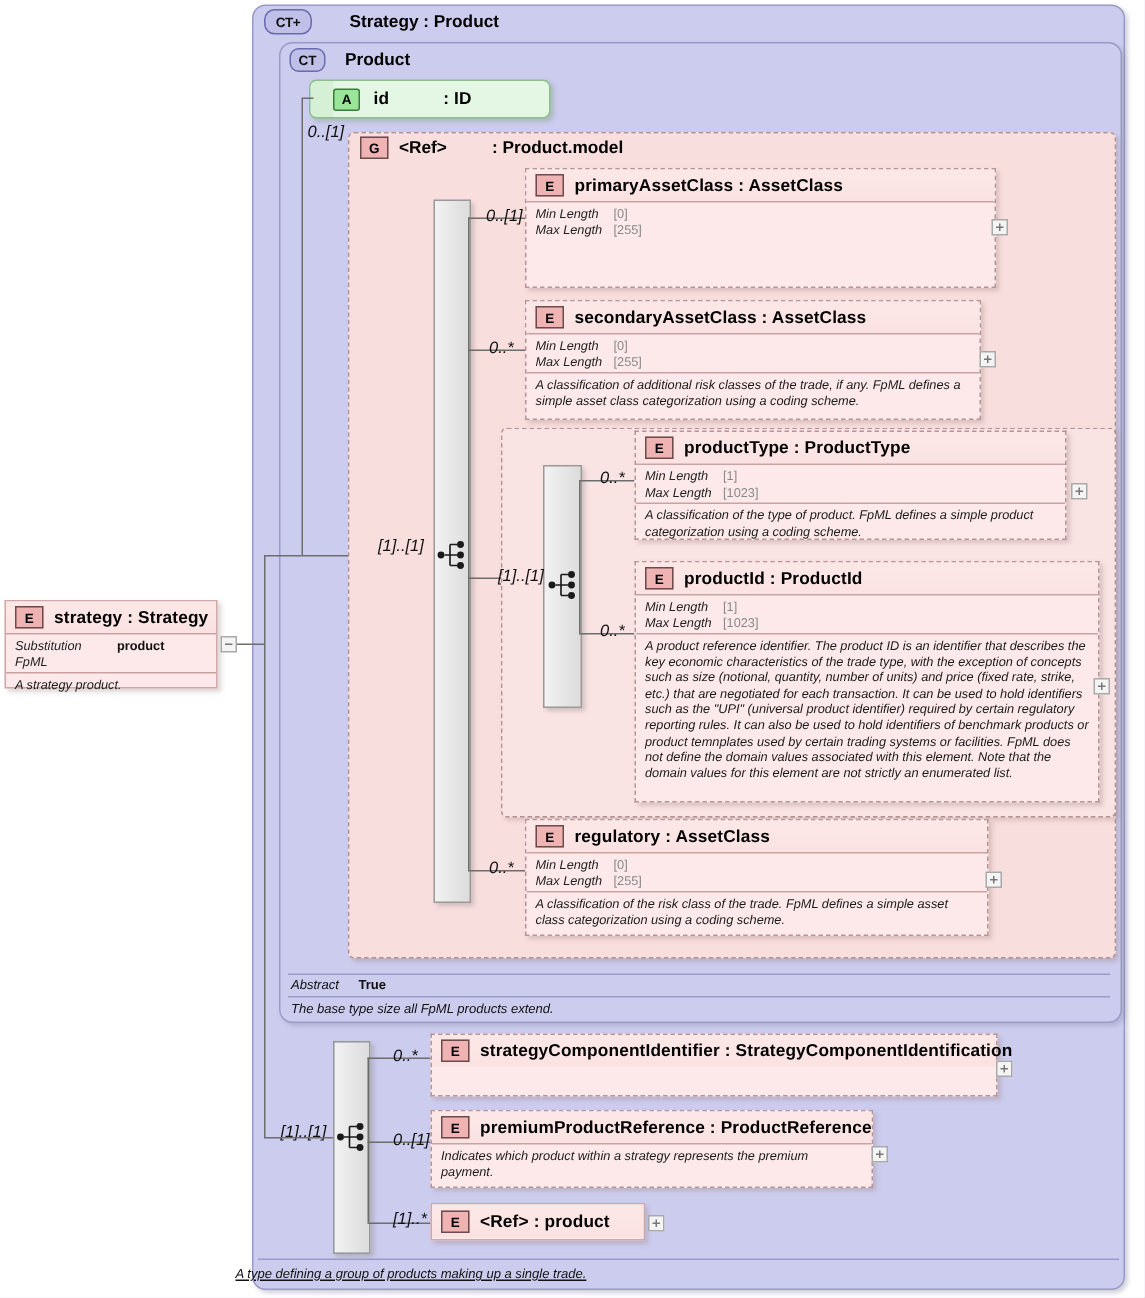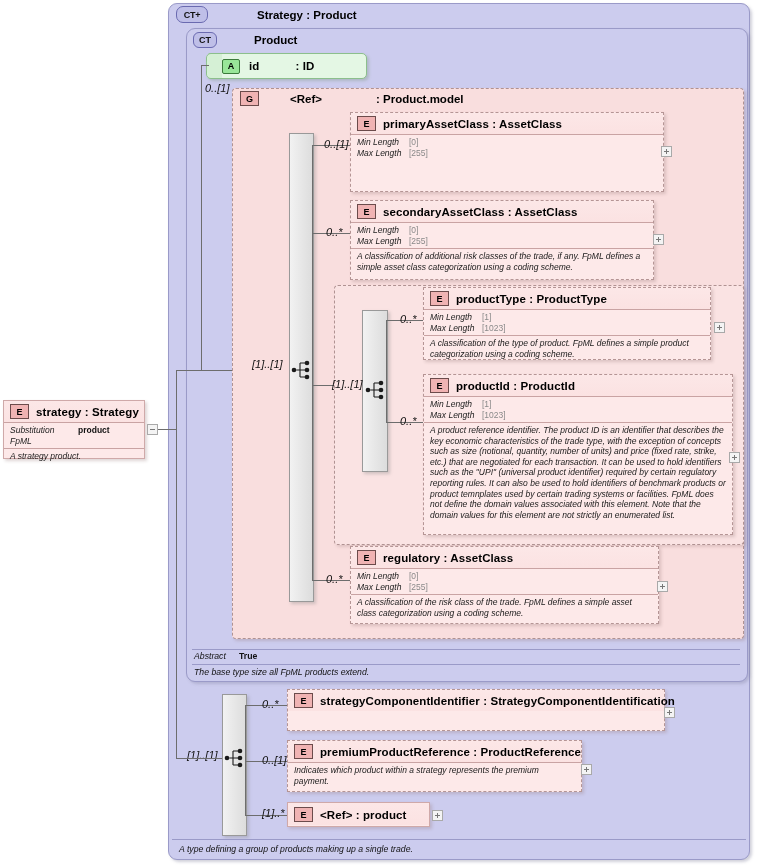--- a/index.html
+++ b/index.html
@@ -100,21 +100,21 @@
   }
   .chip.ctp{
     background:#bfbfe8;color:#111;border:1px solid #6a6ab0;
     border-radius:7px;width:30px;height:15px;font-size:9px;
     letter-spacing:-0.3px;
   }
 
   .hdr-label{
     font-size:11.5px;font-weight:bold;color:#000;white-space:nowrap;
   }
-  .ct-head{position:absolute;display:flex;align-items:center;gap:24px;}
+  .ct-head{position:absolute;display:flex;align-items:center;}
 
   
   .attrbox{
     position:absolute;
     background:#e4f7e4;
     border:1px solid #8cbf8c;
     border-radius:5px;
     box-shadow:2px 2px 3px rgba(120,150,120,.35);
     display:flex;align-items:center;
     padding-left:13px;
@@ -387,21 +387,21 @@
   <div class="box el" style="left:287px;top:802px;width:143px;height:25px;">
     <div class="el-hdr" style="padding-top:4px;">
       <span class="chip e">E</span>
       <span class="el-title">&lt;Ref&gt;      : product</span>
     </div>
   </div>
   <div class="card" style="left:262px;top:807px;">[1]..*</div>
   <div class="exp plus" style="left:432px;top:810px;"></div>
 
   <div class="ft-sep" style="left:172px;top:839px;width:574px;"></div>
-  <div class="ft-txt it" style="left:179px;top:844px;">A type defining a group of products making up a single trade.</div>
+  <div class="ft-txt it" style="left:157px;top:844px;text-decoration:underline;">A type defining a group of products making up a single trade.</div>
 
   <div class="box el" style="left:3px;top:400px;width:142px;height:59px;">
     <div class="el-hdr">
       <span class="chip e">E</span>
       <span class="el-title">strategy  : Strategy</span>
     </div>
     <div class="facets">
       <div class="facet-row">
         <span class="facet-name" style="width:68px;">Substitution FpML</span>
         <span style="font-weight:bold;color:#111;">product</span>

